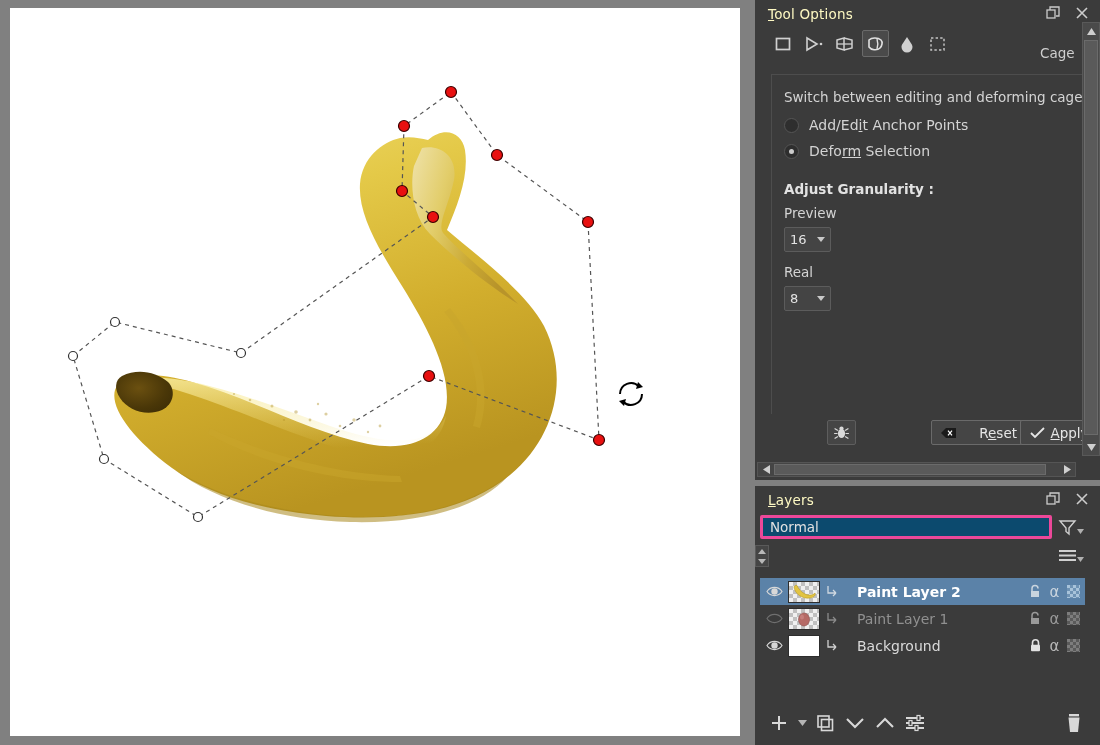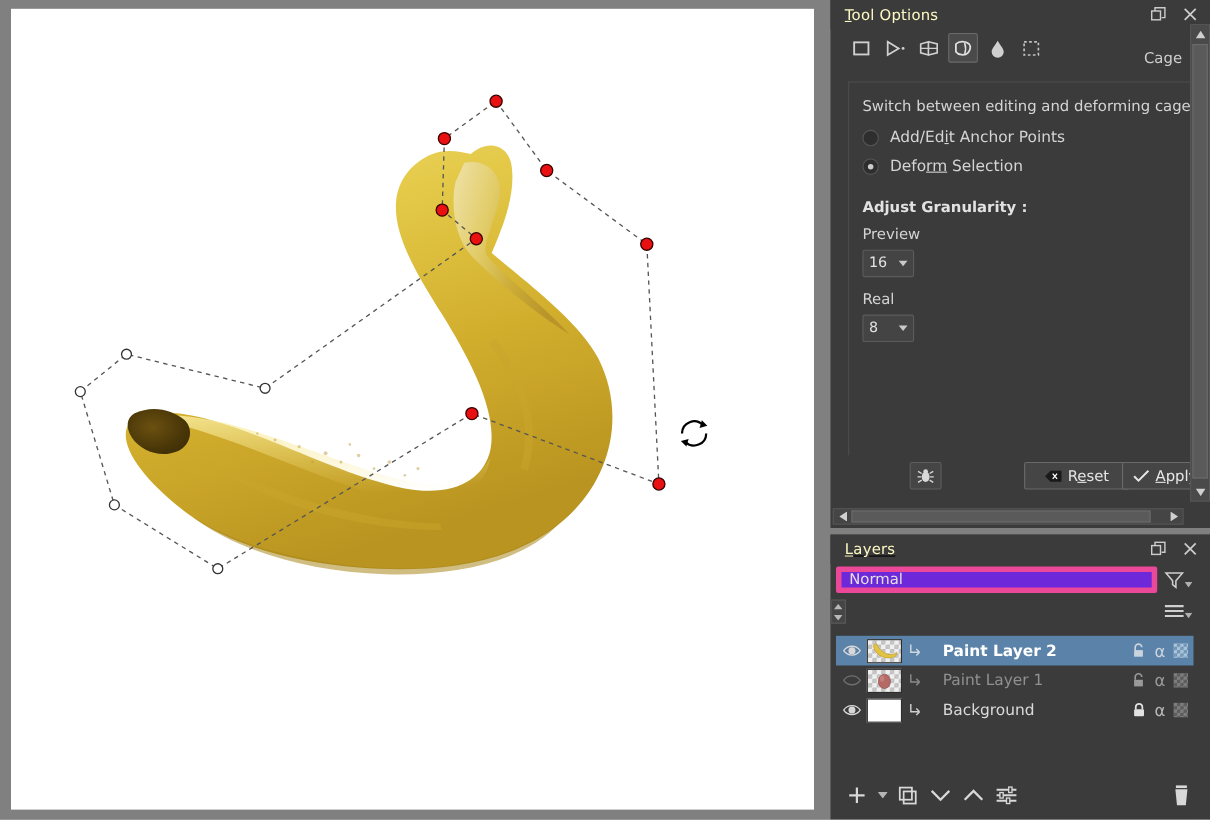--- a/index.html
+++ b/index.html
@@ -20,21 +20,21 @@
   }
   #banana-svg { position: absolute; left: 0; top: 0; }
   #cage-svg { position: absolute; left: 0; top: 0; pointer-events: none; }
   #rot-cursor { position: absolute; left: 600px; top: 365px; width: 42px; height: 42px; }
 
   
   #dock { position: absolute; left: 755px; top: 0; width: 345px; height: 745px; background: #808080; }
 
   .panel { position: absolute; left: 0; width: 345px; background: #3b3b3b; }
   #tool-options-panel { top: 0; height: 480px; }
-  #layers-panel { top: 486px; height: 259px; text-decoration: underline; }
+  #layers-panel { top: 486px; height: 259px; }
 
   .panel-title-bar {
     position: relative; height: 27px; background: #3b3b3b;
     display: flex; align-items: center; padding-left: 13px;
   }
   .panel-title {
     color: #fef9c3; font-size: 13.5px; letter-spacing: .2px;
   }
   .panel-title u { text-decoration: underline; }
   .title-btns { position: absolute; right: 8px; top: 3px; display: flex; gap: 9px; align-items: center; }
@@ -90,41 +90,41 @@
     position: absolute; left: 56px; top: 0; width: 29px; height: 25px;
     background: #454545; border: 1px solid #5e5e5e; border-radius: 2px;
     display: flex; align-items: center; justify-content: center; cursor: pointer;
   }
   .push-btn {
     position: absolute; top: 0; height: 25px; background: #454545; border: 1px solid #6a6a6a;
     border-radius: 2px; display: flex; align-items: center; justify-content: center;
     gap: 5px; color: #e6e6e6; font-size: 13.5px; cursor: pointer; padding: 0 9px;
   }
   .push-btn u { text-decoration: underline; }
-  #reset-btn { left: 160px; width: 96px; }
+  #reset-btn { left: 160px; width: 96px; justify-content: space-between; }
   #apply-btn { left: 249px; width: 79px; }
 
   
   #opt-vscroll {
     position: absolute; right: 0px; top: 22px; width: 18px; height: 434px; background: #4a4a4a;
     border: 1px solid #595959;
   }
   .sb-arrow { width: 16px; height: 16px; display: flex; align-items: center; justify-content: center;
     background: #4a4a4a; cursor: pointer; }
   #opt-vthumb { position: absolute; left: 1px; top: 17px; width: 14px; height: 395px; background: #5a5a5a; border: 1px solid #6b6b6b;}
   #opt-hscroll {
     position: absolute; left: 2px; bottom: 3px; width: 319px; height: 15px; background: #454545;
     border: 1px solid #555;
   }
   #opt-hthumb { position: absolute; left: 16px; top: 1px; width: 272px; height: 11px; background: #5a5a5a; border: 1px solid #6b6b6b; }
 
   
   #blend-row { position: absolute; left: 0; top: 27px; width: 345px; height: 28px; display: flex; align-items: center; }
   #blend-combo {
-    margin-left: 5px; width: 292px; height: 24px; background: #6d28d9; border: 5px solid #ec4899;
+    margin-left: 5px; width: 292px; height: 24px; background: #0c4a6e; border: 3px solid #ec4899;
     border-radius: 2px; display: flex; align-items: center; padding: 0 7px; color: #e0e0e0; font-size: 13.5px; cursor: pointer;
   }
   #blend-combo .bv { flex: 1; }
   #opacity-row { position: absolute; left: 0; top: 57px; width: 345px; height: 26px; display: flex; align-items: center; }
   #opacity-slider {
     margin-left: 5px; width: 278px; height: 22px; background: #5b82a8; border: 1px solid #4d7498;
     display: flex; align-items: center; justify-content: center; color: #ffffff; font-size: 13.5px; cursor: pointer;
   }
   #opacity-spin { width: 14px; height: 22px; background: #454545; border: 1px solid #5a5a5a;
     display: flex; flex-direction: column; align-items: center; justify-content: space-around; cursor: pointer; }

